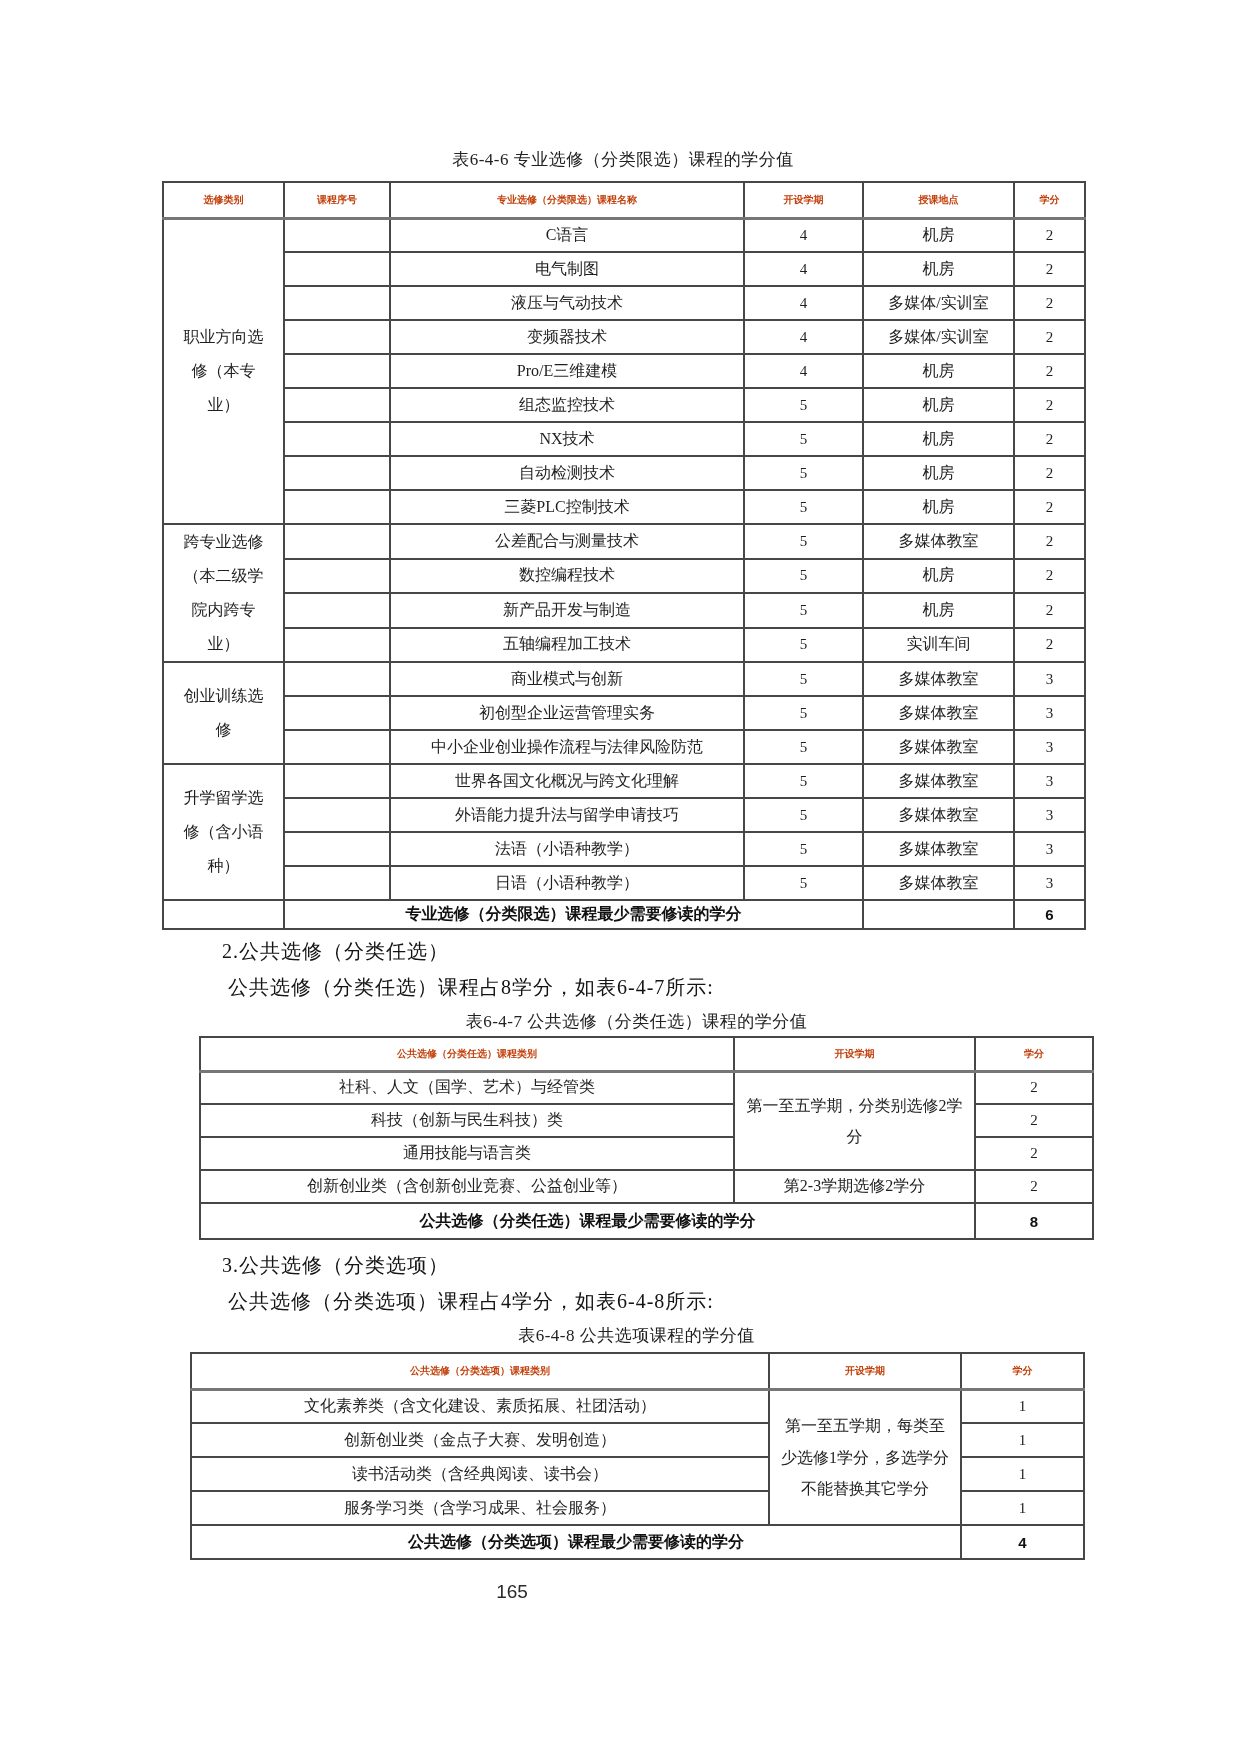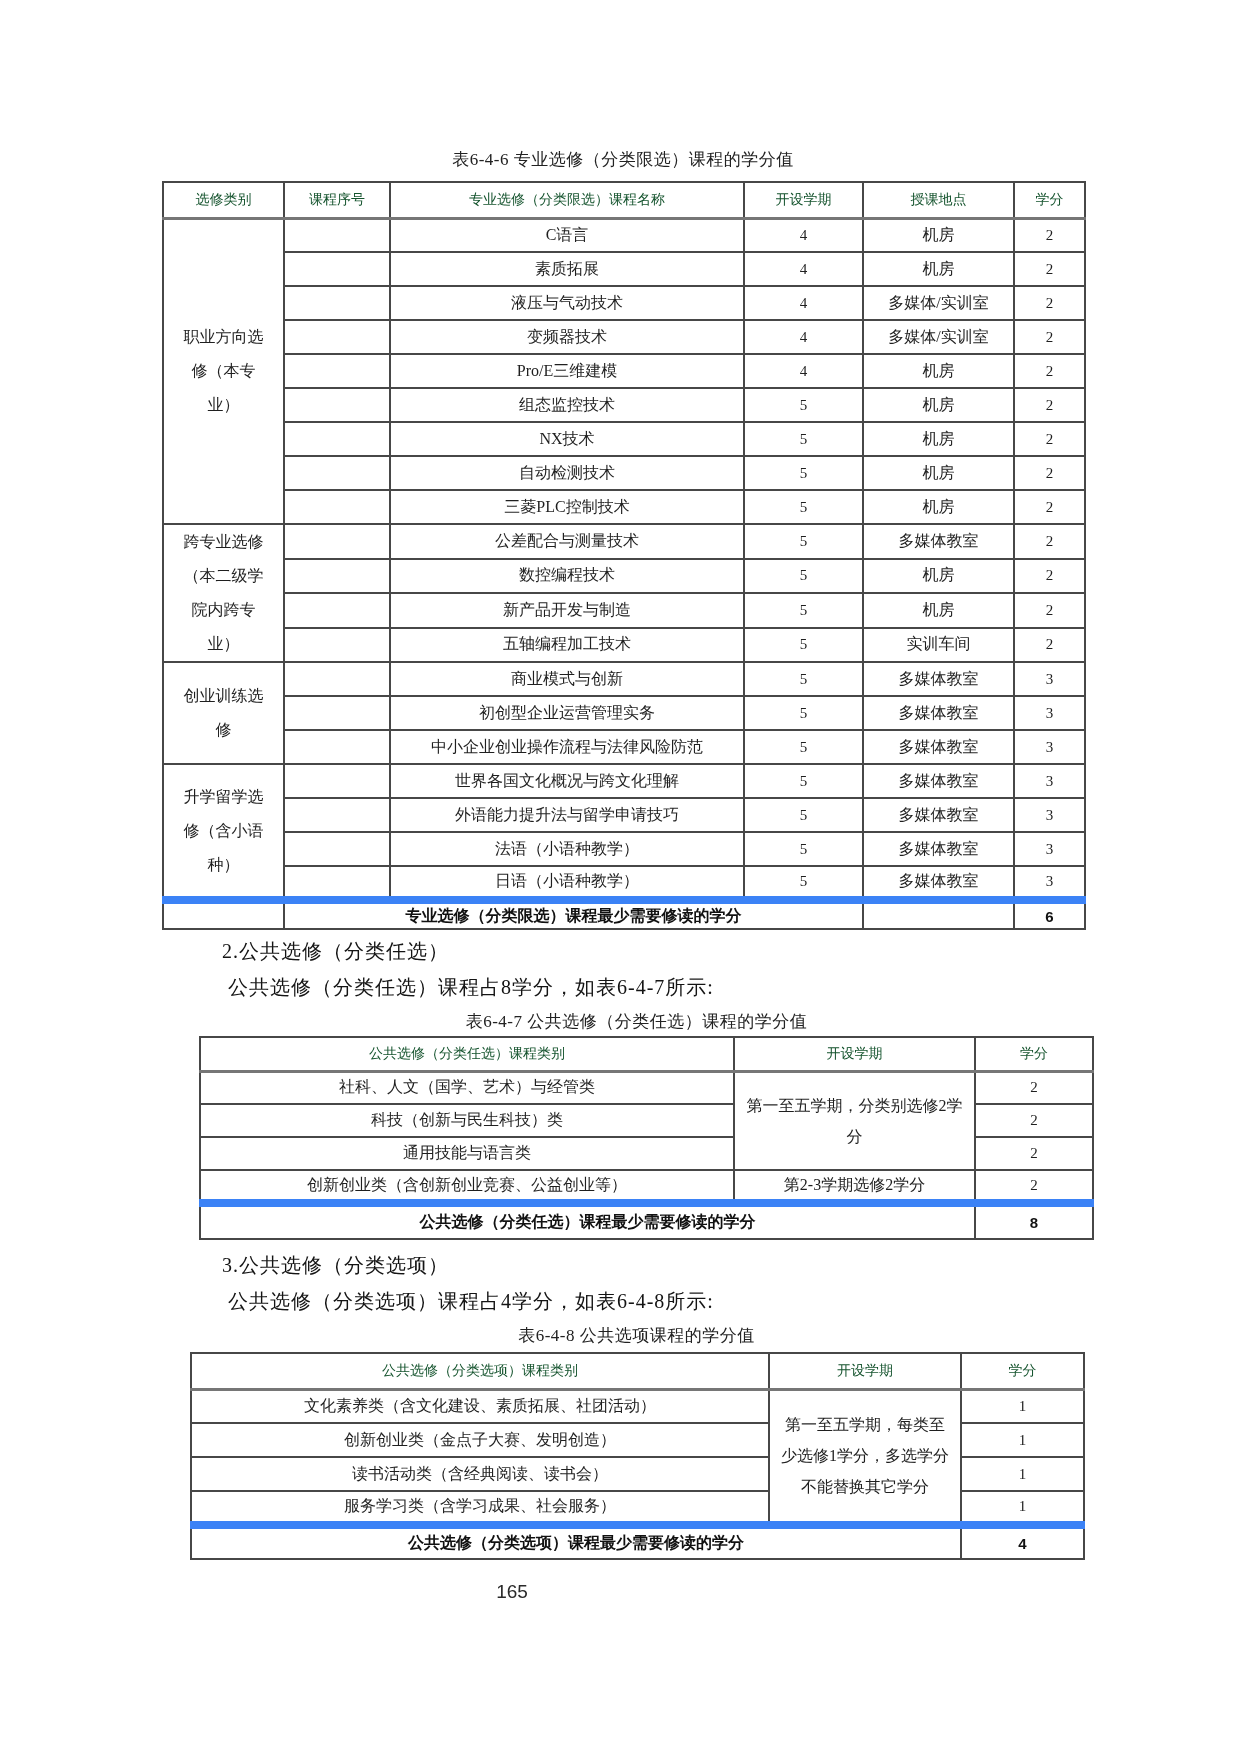--- a/index.html
+++ b/index.html
@@ -32,27 +32,27 @@
   td,th{
     border:2px solid #474747;
     text-align:center;
     vertical-align:middle;
     font-size:16px;
     padding:0 6px;
     overflow:hidden;
   }
   th{
     font-family:"Liberation Sans","DejaVu Sans",sans-serif;
-    font-weight:400;
-    font-size:14px;
-    color:#14532d;
+    font-weight:700;
+    font-size:10px;
+    color:#c2410c;
     border-bottom:3px solid #767676;
   }
   tr.footer-row td{
-    border-top:8px solid #3b82f6;
+    border-top:1px solid #3b82f6;
     font-family:"Liberation Sans","DejaVu Sans",sans-serif;
     font-weight:700;
     color:#111;
   }
   td.cat{line-height:34px;padding:0 16px;}
   td.num{font-size:15px;}
   td.merged-term{line-height:1.95;padding:4px 10px;}
   .page-number{
     text-align:center;
     font-family:"Liberation Sans","DejaVu Sans",sans-serif;
@@ -100,21 +100,21 @@
       <tr>
         <td class="cat" rowspan="9">职业方向选修（本专业）</td>
         <td></td>
         <td>C语言</td>
         <td class="num">4</td>
         <td>机房</td>
         <td class="num">2</td>
       </tr>
       <tr>
         <td></td>
-        <td>素质拓展</td>
+        <td>电气制图</td>
         <td class="num">4</td>
         <td>机房</td>
         <td class="num">2</td>
       </tr>
       <tr>
         <td></td>
         <td>液压与气动技术</td>
         <td class="num">4</td>
         <td>多媒体/实训室</td>
         <td class="num">2</td>

